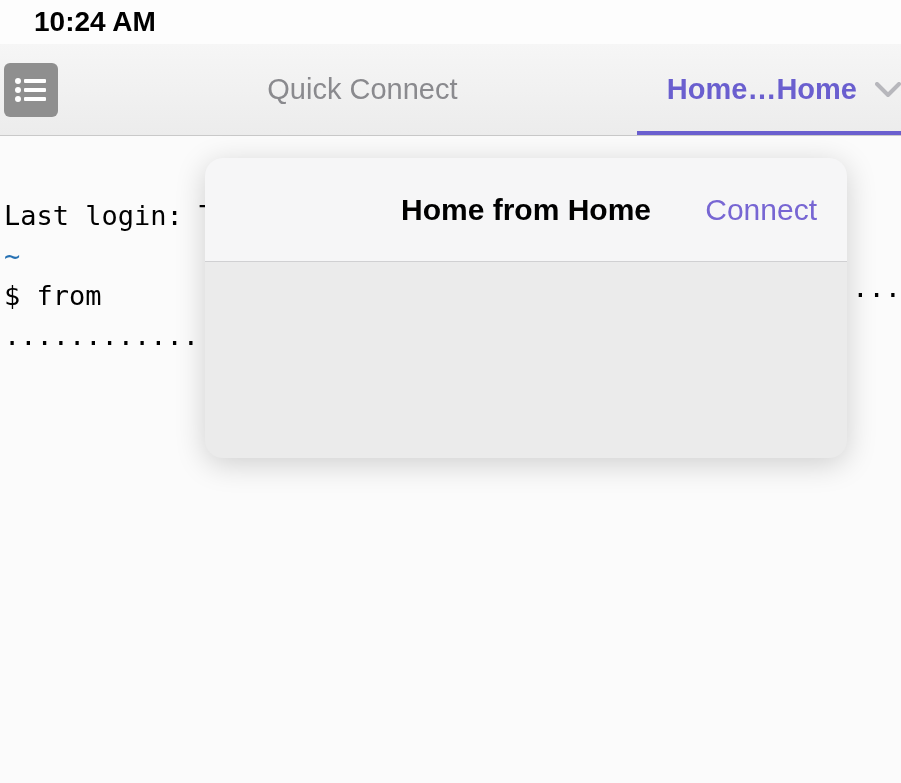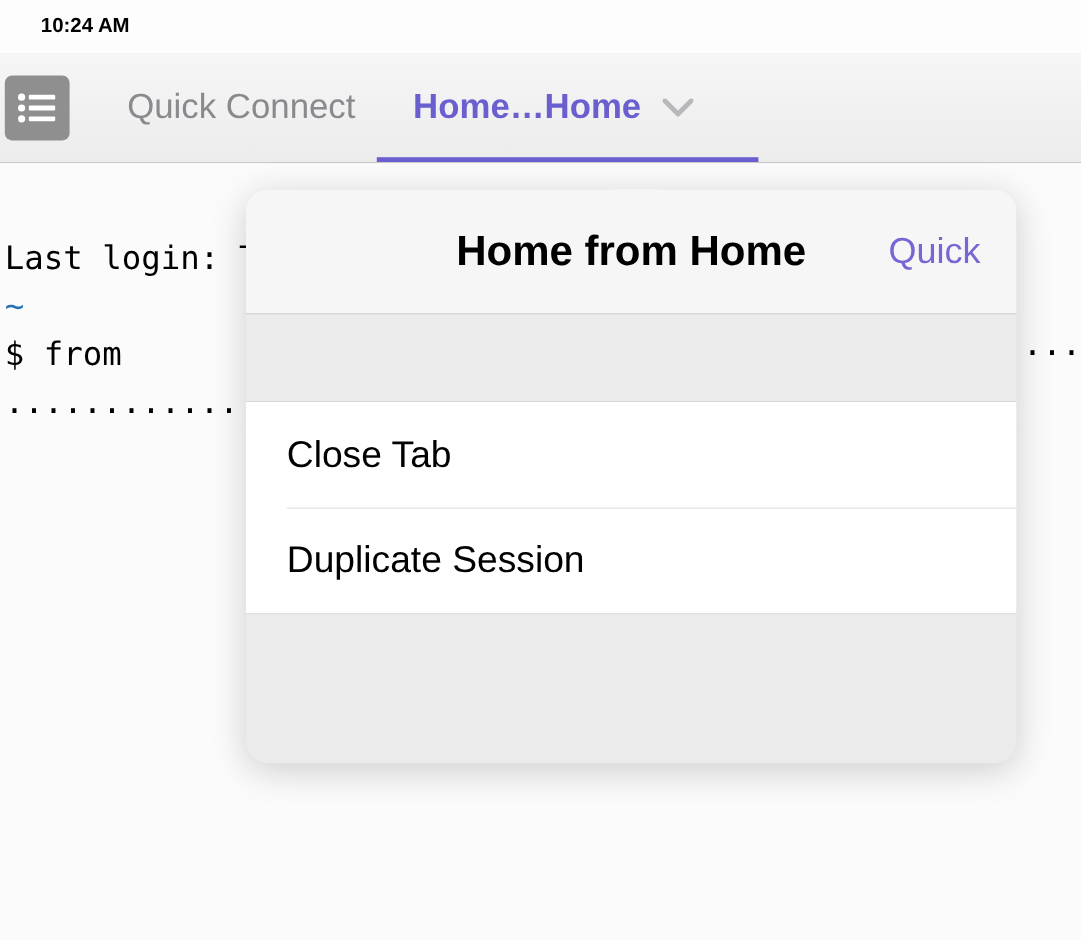--- a/index.html
+++ b/index.html
@@ -12,35 +12,36 @@
     position: relative;
   }
 
   
   .status-bar {
     height: 44px;
     display: flex;
     align-items: center;
     padding-left: 34px;
     gap: 20px;
-    font-size: 17px;
+    font-size: 28px;
     font-weight: 600;
     color: #000;
     background: #fdfdfd;
   }
 
   
   .tab-bar {
     height: 92px;
     background: linear-gradient(#f6f6f6, #ececec);
     border-bottom: 1px solid #c9c9c9;
     display: flex;
     align-items: center;
     padding-left: 4px;
     gap: 48px;
+    justify-content: space-between;
   }
 
   .menu-button {
     width: 54px;
     height: 54px;
     background: #8f8f8f;
     border-radius: 6px;
     display: flex;
     align-items: center;
     justify-content: center;
@@ -124,21 +125,21 @@
   .popover-header {
     position: relative;
     height: 104px;
     background: #f6f6f7;
     border-bottom: 1px solid #d0d0d2;
     display: flex;
     align-items: center;
     justify-content: center;
   }
   .popover-title {
-    font-size: 35px;
+    font-size: 30px;
     font-weight: 600;
     color: #000;
   }
   .popover-cancel {
     position: absolute;
     right: 30px;
     top: 0;
     bottom: 0;
     display: flex;
     align-items: center;
@@ -223,27 +224,23 @@
 <span>Last login: T</span>
 <span class="tilde">~</span>
 <span>$ from</span>
 <span>....................</span>
 </div>
 <div class="dots-overflow">....</div>
 
 <div class="popover">
   <div class="popover-header">
     <span class="popover-title">Home from Home</span>
-    <span class="popover-cancel">Quick</span>
+    <span class="popover-cancel">Connect</span>
   </div>
 
   <div class="popover-spacer"></div>
 
-  <div class="popover-group">
-    <div class="popover-item">Close Tab</div>
-    <div class="popover-item">Duplicate Session</div>
-  </div>
 
   <div class="popover-spacer small"></div>
 
 
   <div class="popover-footer-space"></div>
 </div>
 
 </body></html>

